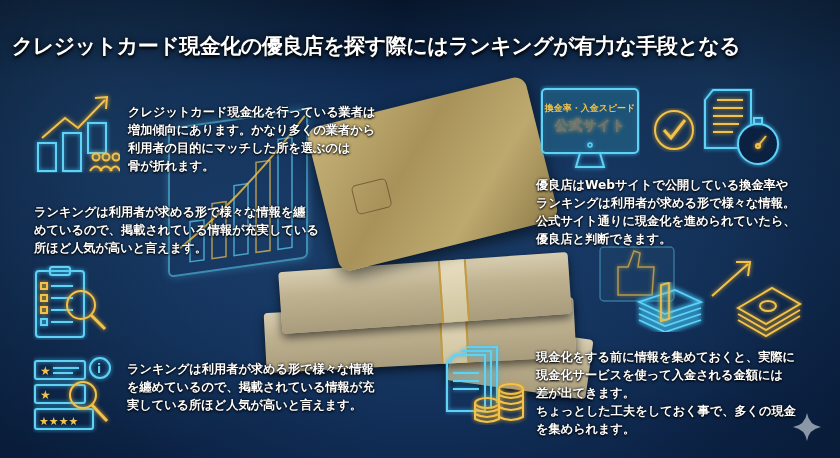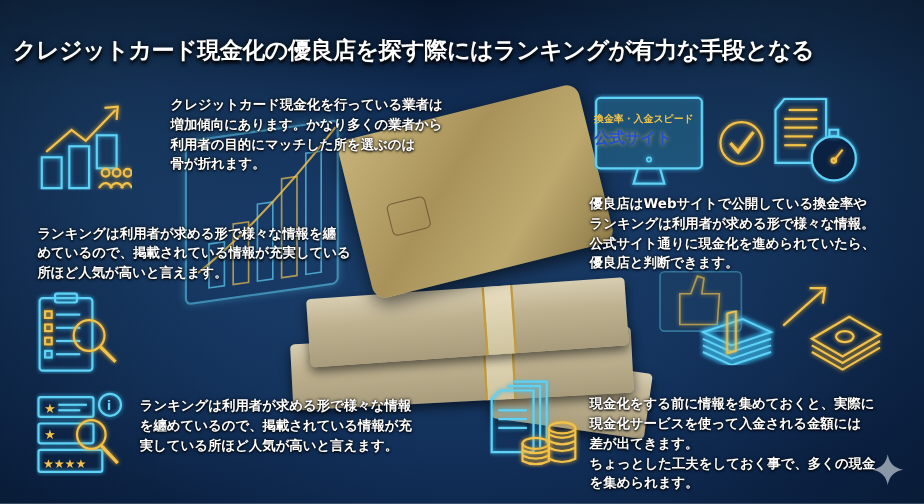--- a/index.html
+++ b/index.html
@@ -58,26 +58,26 @@
   }
   .cash .band {
     position:absolute; top:0; bottom:0; width:28px;
     background:linear-gradient(180deg,#e9dfc1,#cfc39f);
     border-left:2px solid #c39a3c; border-right:2px solid #c39a3c;
   }
   .monitor {
     position:absolute; left:540px; top:85px; width:100px; height:78px;
   }
   .monitor-text1 {
-    position:absolute; left:0; top:17px; width:100%; text-align:left;
+    position:absolute; left:0; top:17px; width:100%; text-align:center;
     font-size:9px; font-weight:bold; color:#f2c24a;
   }
   .monitor-text2 {
-    position:absolute; left:0; top:32px; width:100%; text-align:left;
-    font-size:14px; font-weight:bold; color:#1d4ed8;
+    position:absolute; left:0; top:32px; width:100%; text-align:center;
+    font-size:14px; font-weight:bold; color:#737373;
     text-shadow:0 0 4px rgba(242,194,74,0.8);
   }
   .sparkle { position:absolute; left:793px; top:413px; }
 </style>
 </head>
 <body>
 
 <div class="bg-glow"></div>
 
 <h1 class="title">クレジットカード現金化の優良店を探す際にはランキングが有力な手段となる</h1>
@@ -210,35 +210,35 @@
     <line class="neon-c" x1="8" y1="28" x2="34" y2="28"></line>
     <line class="neon-c" x1="8" y1="36" x2="34" y2="36"></line>
     <line class="neon-c" x1="8" y1="44" x2="34" y2="44"></line>
     <ellipse class="neon-g" cx="42" cy="58" rx="12" ry="5"></ellipse>
     <path class="neon-g" d="M30 58 L30 74 Q42 80 54 74 L54 58 M30 64 Q42 70 54 64 M30 69 Q42 75 54 69"></path>
     <ellipse class="neon-g" cx="66" cy="44" rx="12" ry="5"></ellipse>
     <path class="neon-g" d="M54 44 L54 72 Q66 78 78 72 L78 44 M54 50 Q66 56 78 50 M54 56 Q66 62 78 56 M54 62 Q66 68 78 62"></path>
   </g>
 </svg>
 
-<div class="txt" style="left:128px;top:86px;margin-left:27px;">クレジットカード現金化を行っている業者は
+<div class="txt" style="left:128px;top:103px;">クレジットカード現金化を行っている業者は
 増加傾向にあります。かなり多くの業者から
 利用者の目的にマッチした所を選ぶのは
 骨が折れます。</div>
 <div class="txt" style="left:34px;top:191px;margin-top:12px;">ランキングは利用者が求める形で様々な情報を纏
 めているので、掲載されている情報が充実している
 所ほど人気が高いと言えます。</div>
 <div class="txt" style="left:127px;top:360px;">ランキングは利用者が求める形で様々な情報
 を纏めているので、掲載されている情報が充
 実している所ほど人気が高いと言えます。</div>
 <div class="txt" style="left:536px;top:176px;">優良店はWebサイトで公開している換金率や
 ランキングは利用者が求める形で様々な情報。
 公式サイト通りに現金化を進められていたら、
 優良店と判断できます。</div>
-<div class="txt" style="left:536px;top:358px;font-family:Liberation Serif, serif;">現金化をする前に情報を集めておくと、実際に
+<div class="txt" style="left:536px;top:348px;font-family:Liberation Serif, serif;">現金化をする前に情報を集めておくと、実際に
 現金化サービスを使って入金される金額には
 差が出てきます。
 ちょっとした工夫をしておく事で、多くの現金
 を集められます。</div>
 
 <svg class="sparkle" width="28" height="28" viewBox="0 0 28 28">
   <path d="M14 0 Q16 12 28 14 Q16 16 14 28 Q12 16 0 14 Q12 12 14 0 Z" fill="#8a97a6"></path>
 </svg>
 
 </body></html>

